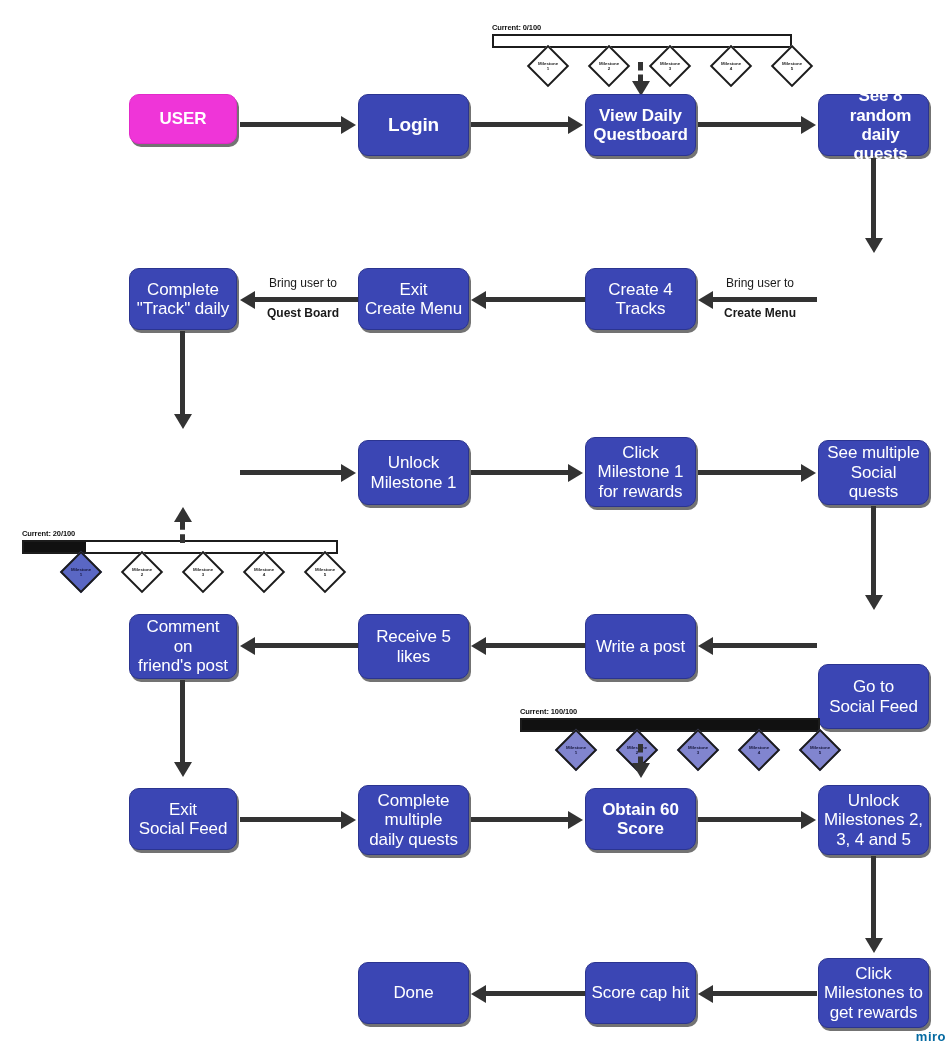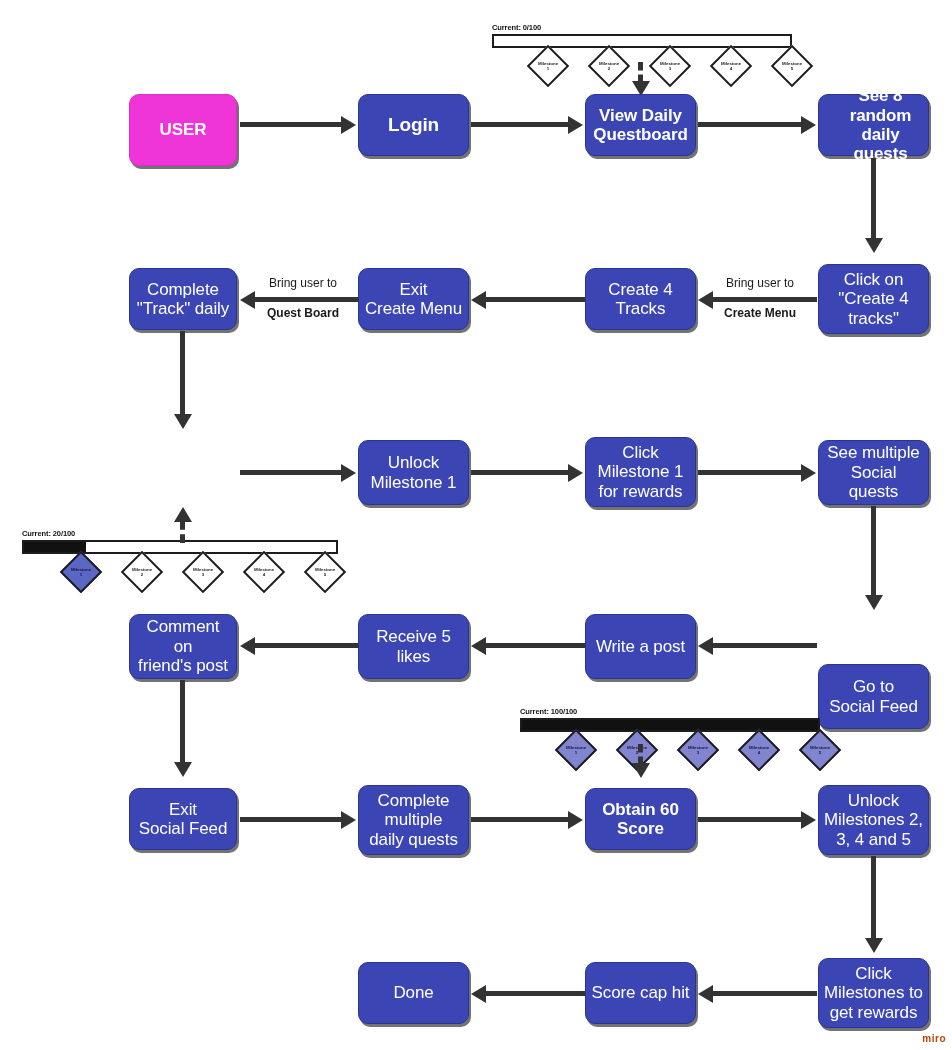--- a/index.html
+++ b/index.html
@@ -95,22 +95,22 @@
     color:#1b1b1b;
     white-space:pre-line;
     text-align:center;
     width:34px;
   }
   .diamond.f-light .dlabel,.diamond.f-dark .dlabel{color:#15163a;}
 
   .watermark{
     position:absolute;
     right:6px;bottom:6px;
-    font-size:10px;
-    color:#c2410c;
+    font-size:13px;
+    color:#0369a1;
     font-weight:bold;
     letter-spacing:0.5px;
   }
 </style>
 </head>
 <body>
 
 <div id="canvas">
 
   <div class="progress-widget" style="left:492px;top:23px;width:300px;">
@@ -138,21 +138,21 @@
       <div class="diamond" style="left:285px;">
         <span class="dlabel">Milestone
 5</span>
       </div>
     </div>
   </div>
 
   <div class="edge dash-v" style="left:638px;top:62px;height:21px;"></div>
   <div class="arrow down" style="left:632px;top:81px;"></div>
 
-  <div class="node magenta bold" style="left:129px;top:94px;width:108px;height:72px;">
+  <div class="node magenta bold" style="left:129px;top:94px;width:108px;height:50px;">
     <span>USER</span>
   </div>
   <div class="node blue bold" style="left:358px;top:94px;width:111px;height:62px;font-size:19px;">
     <span>Login</span>
   </div>
   <div class="node blue bold" style="left:585px;top:94px;width:111px;height:62px;">
     <span>View Daily
 Questboard</span>
   </div>
   <div class="node blue bold" style="left:818px;top:94px;width:111px;height:62px;padding-left:19px;">
@@ -165,25 +165,20 @@
 
   <div class="edge h" style="left:471px;top:122px;width:99px;"></div>
   <div class="arrow right" style="left:568px;top:116px;"></div>
 
   <div class="edge h" style="left:698px;top:122px;width:105px;"></div>
   <div class="arrow right" style="left:801px;top:116px;"></div>
 
   <div class="edge v" style="left:871px;top:158px;width:5px;height:82px;"></div>
   <div class="arrow down" style="left:865px;top:238px;"></div>
 
-  <div class="node blue" style="left:818px;top:264px;width:111px;height:70px;">
-    <span>Click on
-"Create 4
-tracks"</span>
-  </div>
   <div class="node blue" style="left:585px;top:268px;width:111px;height:62px;">
     <span>Create 4
 Tracks</span>
   </div>
   <div class="node blue" style="left:358px;top:268px;width:111px;height:62px;">
     <span>Exit
 Create Menu</span>
   </div>
   <div class="node blue" style="left:129px;top:268px;width:108px;height:62px;">
     <span>Complete

